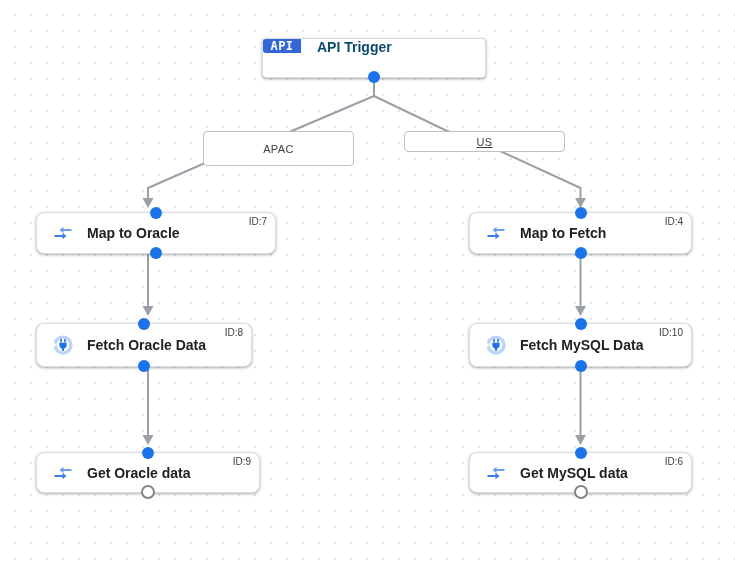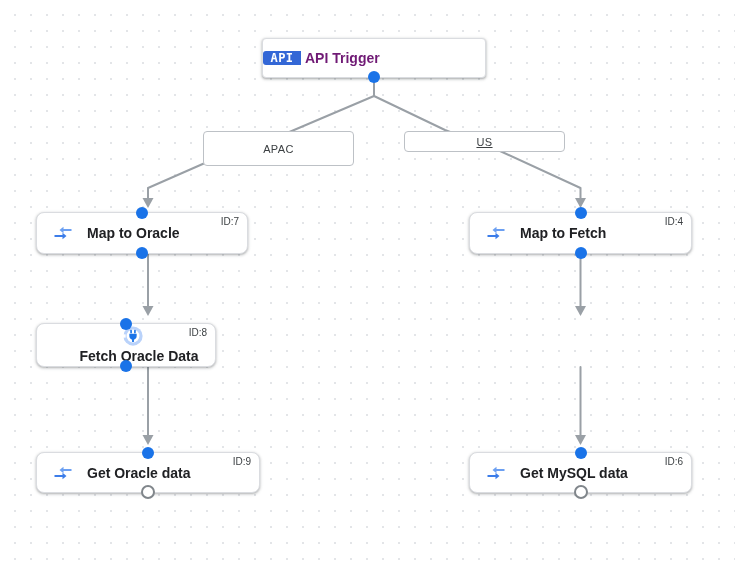--- a/index.html
+++ b/index.html
@@ -21,28 +21,28 @@
   .task-node .node-label{margin-left:12px;font-size:14px;font-weight:700;color:#202124;white-space:nowrap;}
   .node-id{position:absolute;top:3px;right:8px;font-size:10px;color:#3c4043;font-weight:400;}
   .port{position:absolute;left:50%;width:12px;height:12px;border-radius:50%;
     background:#1a73e8;margin-left:-6px;z-index:3;}
   .port.top{top:-6px;}
   .port.bottom{bottom:-6px;}
   .port.hollow{background:#ffffff;border:2px solid #80868b;width:10px;height:10px;margin-left:-7px;bottom:-7px;}
   .trigger-node{
     position:absolute;z-index:2;background:#fff;border:1px solid #dadce0;border-radius:4px;
     box-shadow:0 1px 2px rgba(60,64,67,.3),0 1px 3px 1px rgba(60,64,67,.15);
-    display:flex;align-items:center;box-sizing:border-box;overflow:visible;
+    display:flex;align-items:flex-start;box-sizing:border-box;overflow:visible;
   }
   .trigger-badge{
     width:38px;background:#3367d6;border-radius:3px 0 0 3px;
     display:flex;align-items:center;justify-content:center;
     color:#fff;font-family:"DejaVu Sans Mono",monospace;font-size:12px;font-weight:700;letter-spacing:.5px;
   }
-  .trigger-label{display:flex;align-items:center;margin-left:4px;font-size:14px;font-weight:700;color:#701a75;}
+  .trigger-label{display:flex;align-items:center;margin-left:16px;font-size:14px;font-weight:700;color:#0c4a6e;}
   .edge-label{
     position:absolute;z-index:2;background:#fff;border:1px solid #bdc1c6;border-radius:4px;
     display:flex;align-items:center;justify-content:center;
     font-size:11px;color:#3c4043;letter-spacing:.4px;box-sizing:border-box;
   }
 </style>
 </head>
 <body>
 
 <div class="canvas">
@@ -69,34 +69,34 @@
 
   <div class="trigger-node" style="left:262px;top:38px;width:224px;height:40px;">
     <div class="trigger-badge">API</div>
     <div class="trigger-label">API Trigger</div>
     <span class="port bottom"></span>
   </div>
 
   <div class="edge-label" style="left:203px;top:131px;width:151px;height:35px;">APAC</div>
   <div class="edge-label" style="left:404px;top:131px;width:161px;height:21px;text-decoration:underline;">US</div>
 
-  <div class="task-node" style="left:36px;top:212px;width:212px;height:42px;">
+  <div class="task-node" style="left:36px;top:212px;width:240px;height:42px;">
     <span class="node-id">ID:7</span>
     <span class="icon">
       <svg width="18" height="14" viewBox="0 0 18 14">
         <path d="M17.5,3 L9.5,3 L9.5,0.8 L5.5,4 L9.5,7.2 L9.5,5 L17.5,5 Z" fill="#6b9ff2"></path>
         <path d="M0.5,11 L8.5,11 L8.5,13.2 L12.5,10 L8.5,6.8 L8.5,9 L0.5,9 Z" fill="#3c7de9"></path>
       </svg>
     </span>
     <span class="node-label">Map to Oracle</span>
     <span class="port top"></span>
     <span class="port bottom"></span>
   </div>
 
-  <div class="task-node" style="left:36px;top:323px;width:180px;height:44px;flex-direction:column;">
+  <div class="task-node" style="left:36px;top:323px;width:216px;height:44px;">
     <span class="node-id">ID:8</span>
     <span class="icon">
       <svg width="22" height="22" viewBox="0 0 24 24">
         <circle cx="12" cy="12" r="10.5" fill="#b9d2fa"></circle>
         <circle cx="12" cy="12" r="7" fill="#ffffff"></circle>
         <rect x="0" y="10.2" width="4" height="3.6" fill="#ffffff"></rect>
         <rect x="9" y="5.2" width="1.8" height="4.2" rx="0.9" fill="#1a73e8"></rect>
         <rect x="13.2" y="5.2" width="1.8" height="4.2" rx="0.9" fill="#1a73e8"></rect>
         <path d="M8,9.5 h8 v2.6 a4,4 0 0 1 -3,3.87 v2.5 h-2 v-2.5 a4,4 0 0 1 -3,-3.87 z" fill="#1a73e8"></path>
       </svg>
@@ -125,20 +125,36 @@
       <svg width="18" height="14" viewBox="0 0 18 14">
         <path d="M17.5,3 L9.5,3 L9.5,0.8 L5.5,4 L9.5,7.2 L9.5,5 L17.5,5 Z" fill="#6b9ff2"></path>
         <path d="M0.5,11 L8.5,11 L8.5,13.2 L12.5,10 L8.5,6.8 L8.5,9 L0.5,9 Z" fill="#3c7de9"></path>
       </svg>
     </span>
     <span class="node-label">Map to Fetch</span>
     <span class="port top"></span>
     <span class="port bottom"></span>
   </div>
 
+  <div class="task-node" style="left:469px;top:323px;width:223px;height:44px;">
+    <span class="node-id">ID:10</span>
+    <span class="icon">
+      <svg width="22" height="22" viewBox="0 0 24 24">
+        <circle cx="12" cy="12" r="10.5" fill="#b9d2fa"></circle>
+        <circle cx="12" cy="12" r="7" fill="#ffffff"></circle>
+        <rect x="0" y="10.2" width="4" height="3.6" fill="#ffffff"></rect>
+        <rect x="9" y="5.2" width="1.8" height="4.2" rx="0.9" fill="#1a73e8"></rect>
+        <rect x="13.2" y="5.2" width="1.8" height="4.2" rx="0.9" fill="#1a73e8"></rect>
+        <path d="M8,9.5 h8 v2.6 a4,4 0 0 1 -3,3.87 v2.5 h-2 v-2.5 a4,4 0 0 1 -3,-3.87 z" fill="#1a73e8"></path>
+      </svg>
+    </span>
+    <span class="node-label">Fetch MySQL Data</span>
+    <span class="port top"></span>
+    <span class="port bottom"></span>
+  </div>
 
   <div class="task-node" style="left:469px;top:452px;width:223px;height:41px;">
     <span class="node-id">ID:6</span>
     <span class="icon">
       <svg width="18" height="14" viewBox="0 0 18 14">
         <path d="M17.5,3 L9.5,3 L9.5,0.8 L5.5,4 L9.5,7.2 L9.5,5 L17.5,5 Z" fill="#6b9ff2"></path>
         <path d="M0.5,11 L8.5,11 L8.5,13.2 L12.5,10 L8.5,6.8 L8.5,9 L0.5,9 Z" fill="#3c7de9"></path>
       </svg>
     </span>
     <span class="node-label">Get MySQL data</span>

